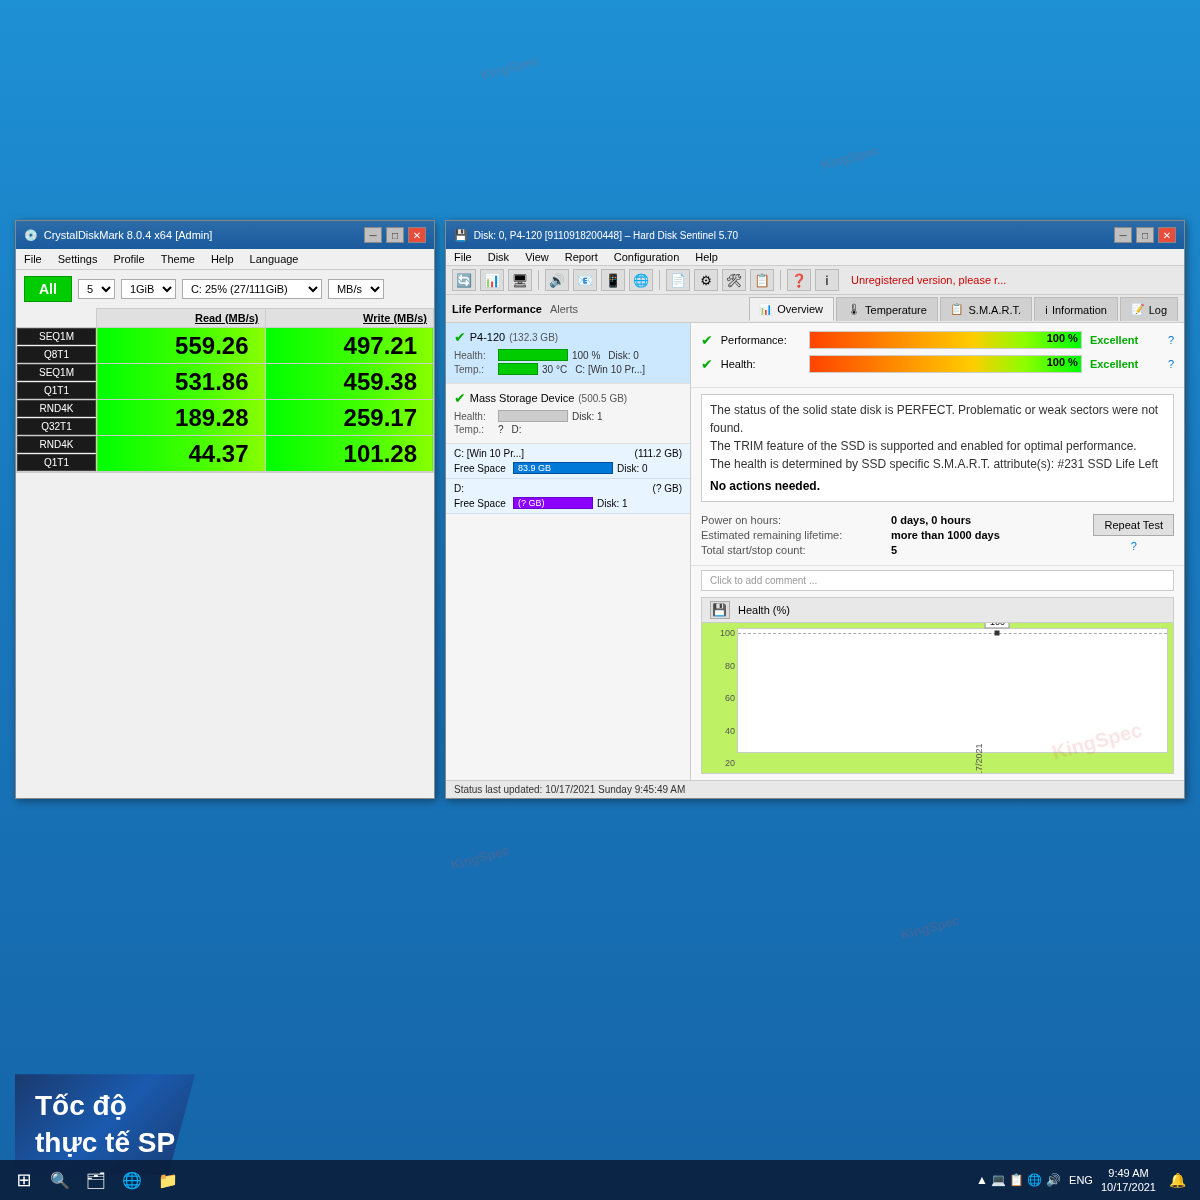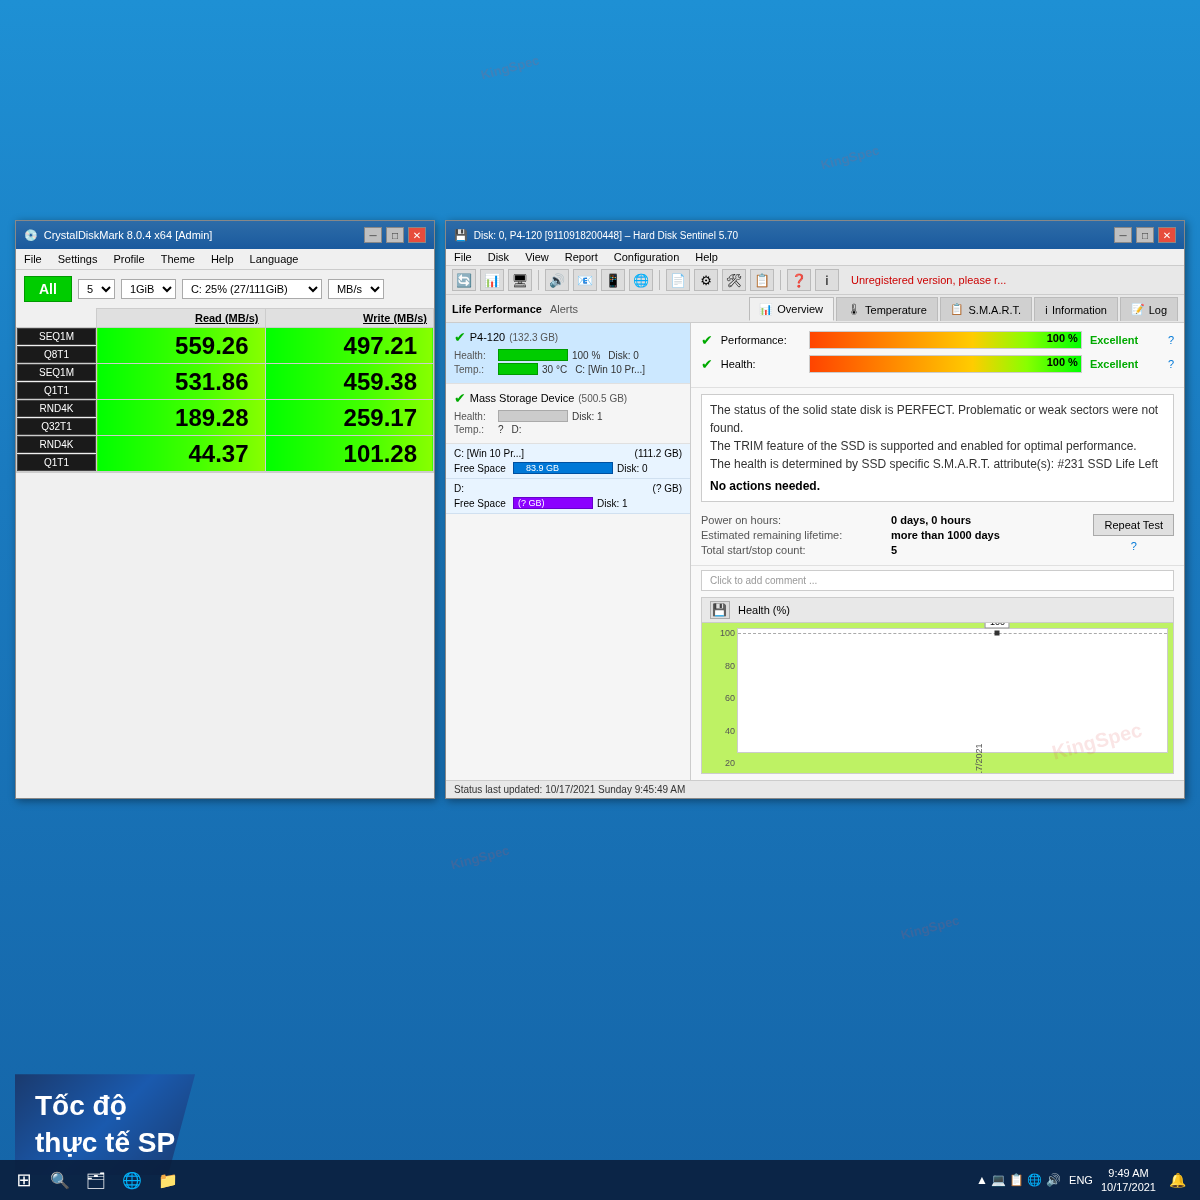--- a/index.html
+++ b/index.html
@@ -325,21 +325,21 @@
       margin-bottom: 3px;
       font-size: 10px;
     }
 
     .volume-bar-blue {
       height: 12px;
       background: #0078d7;
       border: 1px solid #0050a0;
       display: flex;
       align-items: center;
-      padding: 0 12px;
+      padding: 0 4px;
       color: white;
       font-size: 9px;
     }
 
     .volume-bar-purple {
       height: 12px;
       background: #8b00ff;
       border: 1px solid #6600cc;
       display: flex;
       align-items: center;

